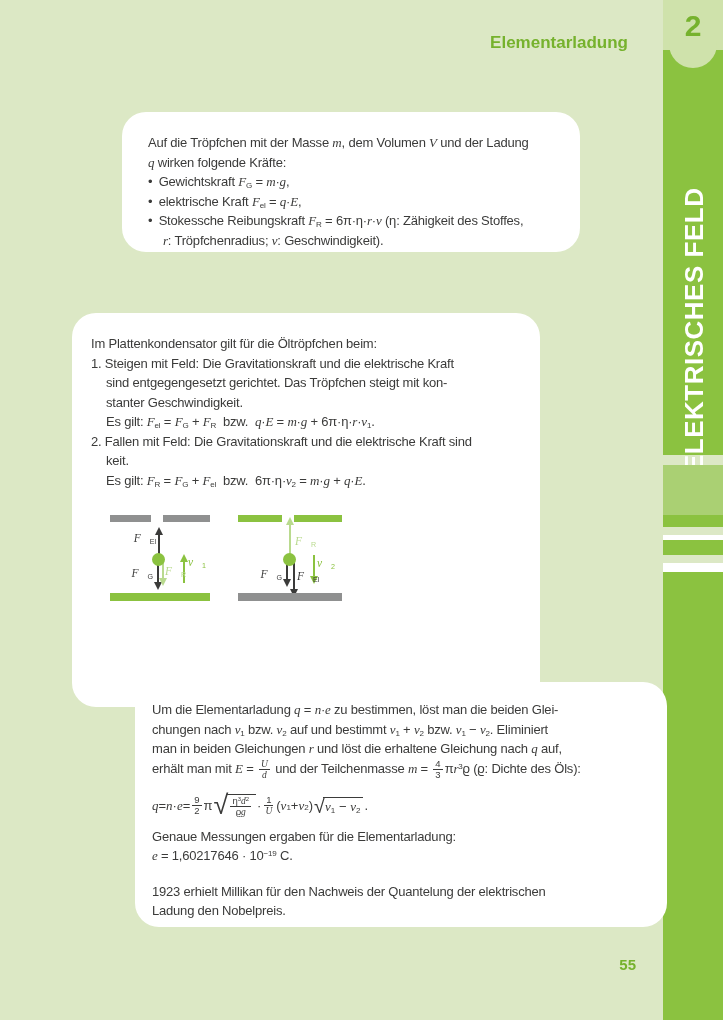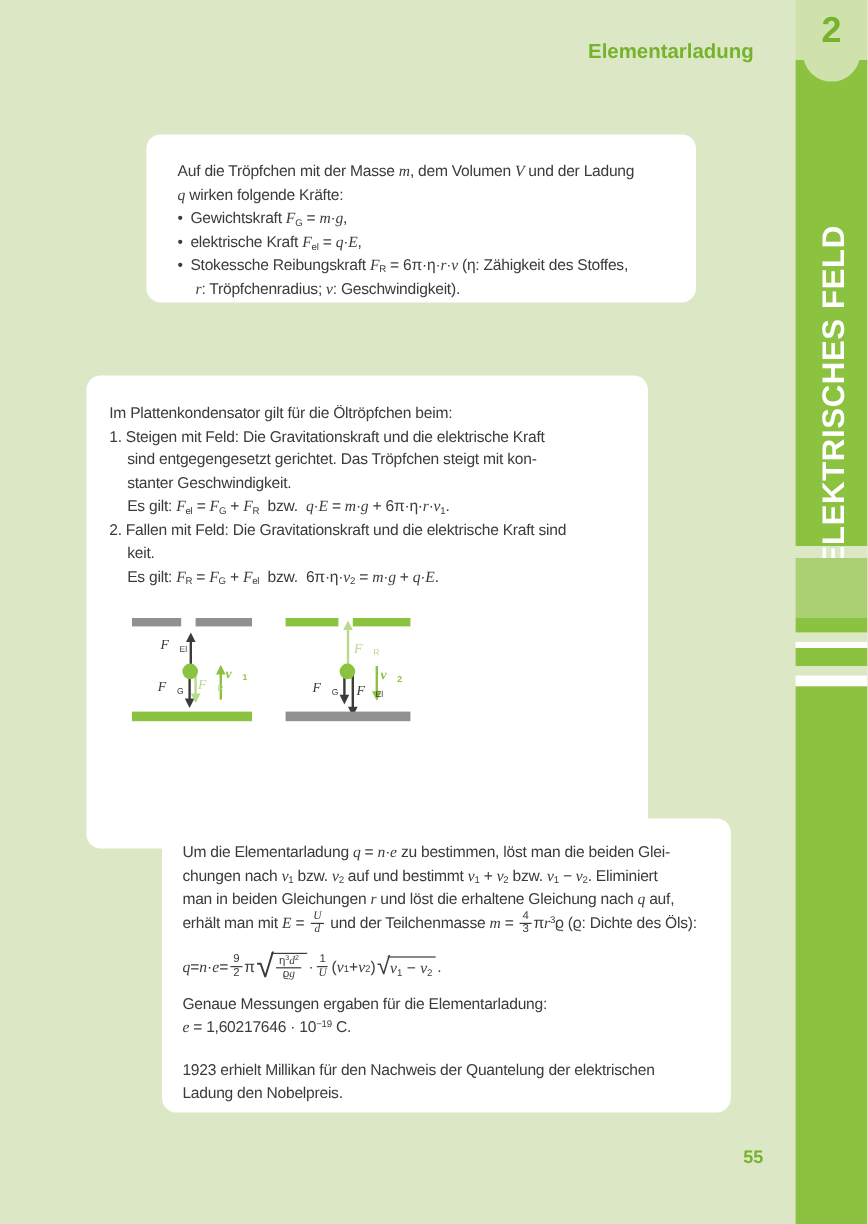--- a/index.html
+++ b/index.html
@@ -22,24 +22,24 @@
            white-space:nowrap;font-size:26px;font-weight:bold;color:#fff;letter-spacing:.5px;}
   .sb-s{position:absolute;left:0;width:60px;}
   .sb-s1{top:465px;height:50px;background:#aad073;}
   .sb-s2{top:515px;height:12px;background:#8bc240;}
   .sb-w1{top:535px;height:5px;background:#fff;}
   .sb-s3{top:540px;height:15px;background:#8bc240;}
   .sb-w2{top:563px;height:9px;background:#fff;}
   .sb-s4{top:572px;height:448px;background:#8bc240;}
 
   
-  .box{position:absolute;background:#fff;border-radius:12px;box-sizing:border-box;}
+  .box{position:absolute;background:#fff;border-radius:24px;box-sizing:border-box;}
   .box1{left:122px;top:112px;width:458px;height:140px;padding:21px 26px;}
   .box2{left:72px;top:313px;width:468px;height:394px;padding:21px 19px;}
-  .box3{left:135px;top:682px;width:474px;height:245px;padding:18px 17px;}
+  .box3{left:135px;top:682px;width:532px;height:245px;padding:18px 17px;}
 
   .line{white-space:nowrap;line-height:19.5px;font-size:13px;letter-spacing:-.2px;}
   .line.h{padding-left:15px;text-indent:-15px;}
   .line.i1{padding-left:15px;}
   sub{font-size:.62em;vertical-align:baseline;position:relative;bottom:-.25em;line-height:0;}
   sup{font-size:.62em;vertical-align:baseline;position:relative;top:-.45em;line-height:0;}
   i{font-family:"Liberation Serif",serif;font-style:italic;}
 
   
   .fr{display:inline-flex;flex-direction:column;align-items:center;vertical-align:middle;
@@ -57,21 +57,21 @@
   
   .plate{position:absolute;height:7px;}
   .bplate{position:absolute;height:8px;}
   .gray{background:#8f9090;} .green{background:#8bc240;}
   .droplet{position:absolute;width:13px;height:13px;border-radius:50%;background:#8bc240;}
   .arr{position:absolute;width:2px;background:currentColor;}
   .arr.up::before{content:"";position:absolute;top:-7px;left:-3px;
      border-left:4px solid transparent;border-right:4px solid transparent;border-bottom:8px solid currentColor;}
   .arr.down::after{content:"";position:absolute;bottom:-7px;left:-3px;
      border-left:4px solid transparent;border-right:4px solid transparent;border-top:8px solid currentColor;}
-  .c-dark{color:#3b3b3a;} .c-lgreen{color:#b9da8e;} .c-green{color:#8bc240;font-weight:bold;}
+  .c-dark{color:#3b3b3a;} .c-lgreen{color:#b9da8e;} .c-green{color:#8bc240;}
   .dlabel{position:absolute;font-size:11.5px;line-height:12px;letter-spacing:0;}
   .ra{text-align:right;}
 </style>
 </head>
 <body>
 
 <div class="page">
 
   <div class="page-title">Elementarladung</div>
 

